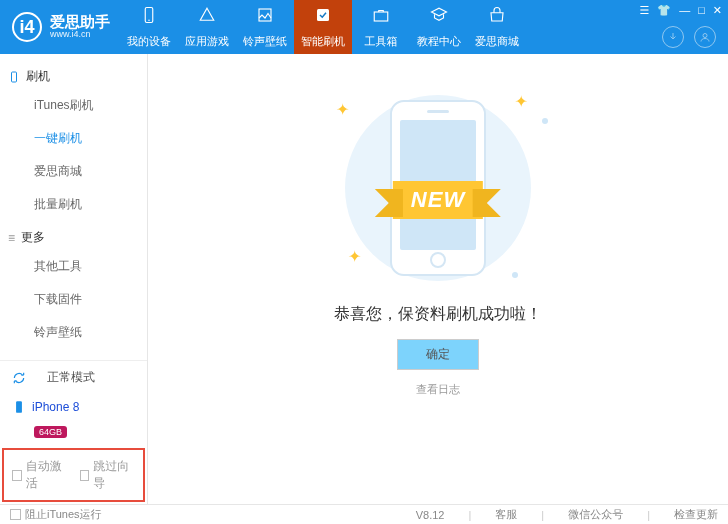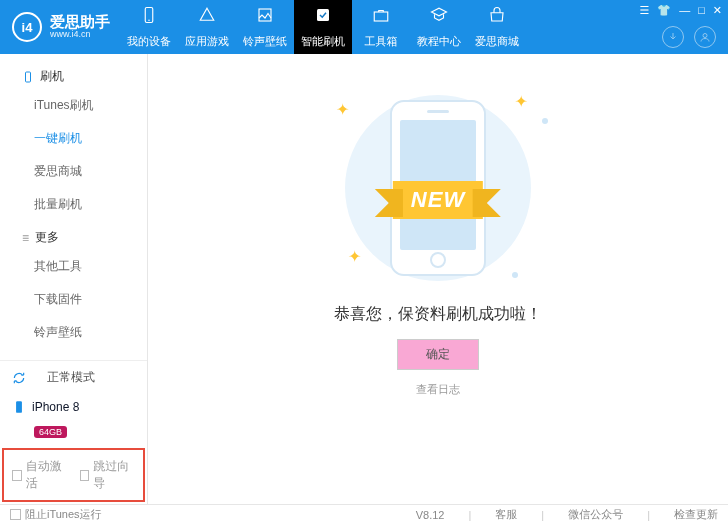--- a/index.html
+++ b/index.html
@@ -1,45 +1,45 @@
 <!DOCTYPE html>
 <html><head>
 <meta charset="utf-8">
 <style>
   * { margin: 0; padding: 0; box-sizing: border-box; font-family: "Microsoft YaHei", sans-serif; }
   body { width: 728px; height: 524px; overflow: hidden; background: #fff; }
   .header { height: 54px; background: #1b8fe6; display: flex; align-items: center; color: #fff; position: relative; }
   .logo-block { display: flex; align-items: center; padding: 0 10px 0 12px; gap: 8px; }
-  .logo-circle { width: 30px; height: 30px; border: 2px solid #fff; border-radius: 50%; display: flex; align-items: center; justify-content: center; font-weight: bold; font-size: 13px; }
+  .logo-circle { width: 30px; height: 30px; border: 2px solid #fff; border-radius: 50%; display: flex; align-items: center; justify-content: center; font-weight: bold; font-size: 18px; }
   .logo-text { display: flex; flex-direction: column; line-height: 1.1; }
   .logo-text .t1 { font-size: 15px; font-weight: bold; }
   .logo-text .t2 { font-size: 9px; opacity: 0.9; }
   .nav { display: flex; height: 100%; }
   .nav-item { width: 58px; display: flex; flex-direction: column; align-items: center; justify-content: center; font-size: 11px; gap: 10px; cursor: pointer; }
-  .nav-item.active { background: #000000; align-items: center; }
+  .nav-item.active { background: #c2410c; align-items: center; }
   .nav-icon { width: 18px; height: 18px; display: flex; align-items: center; justify-content: center; }
   .nav-icon svg { width: 18px; height: 18px; fill: #fff; }
   .winctl { position: absolute; top: 4px; right: 6px; display: flex; gap: 8px; font-size: 11px; }
   .winctl span { cursor: pointer; }
   .header-right-icons { position: absolute; right: 12px; bottom: 6px; display: flex; gap: 10px; }
   .circle-btn { width: 22px; height: 22px; border: 1.5px solid #8fc7f0; border-radius: 50%; display: flex; align-items: center; justify-content: center; cursor: pointer; }
   .circle-btn svg { width: 12px; height: 12px; stroke: #8fc7f0; fill: none; stroke-width: 2; }
 
   .body { display: flex; height: 450px; }
   .sidebar { width: 148px; border-right: 1px solid #e6e6e6; display: flex; flex-direction: column; font-size: 12px; color: #555; }
   .side-scroll { flex: 1; overflow: hidden; padding-top: 6px; }
-  .side-group { padding: 8px 22px 4px; display: flex; align-items: center; gap: 6px; color: #333; }
+  .side-group { padding: 8px 8px 4px; display: flex; align-items: center; gap: 6px; color: #333; }
   .side-group svg { width: 12px; height: 12px; fill: #1b8fe6; }
   .side-item { padding: 8px 14px 8px 34px; cursor: pointer; color: #666; }
   .side-item.active { color: #1b8fe6; }
   .mode-box { border-top: 1px solid #eee; padding: 8px 12px; display: flex; align-items: center; gap: 21px; }
   .mode-box .refresh { width: 14px; height: 14px; }
   .device-box { padding: 6px 12px 10px; display: flex; align-items: center; gap: 6px; }
   .device-box svg { width: 14px; height: 14px; fill: #1b8fe6; }
-  .device-name { color: #0f172a; }
+  .device-name { color: #1d4ed8; }
   .cap-badge { background: #be185d; color: #fff; font-size: 9px; padding: 1px 5px; border-radius: 3px; margin-left: 34px; display: inline-block; }
   .auto-row { border: 2px solid #e74c3c; margin: 2px; padding: 8px 8px; display: flex; gap: 12px; align-items: center; color: #999; }
   .cb { width: 11px; height: 11px; border: 1px solid #bbb; display: inline-block; }
 
   .main { flex: 1; display: flex; flex-direction: column; align-items: center; padding-top: 34px; }
   .illus { width: 240px; height: 200px; position: relative; }
   .bg-circle { position: absolute; left: 50%; top: 50%; width: 186px; height: 186px; background: #e9f4fc; border-radius: 50%; transform: translate(-50%, -50%); }
   .phone { position: absolute; left: 50%; top: 50%; transform: translate(-50%, -50%); width: 96px; height: 176px; background: #fff; border: 2px solid #d4e6f4; border-radius: 14px; }
   .phone::before { content: ""; position: absolute; top: 8px; left: 50%; transform: translateX(-50%); width: 22px; height: 3px; background: #d4e6f4; border-radius: 2px; }
   .phone::after { content: ""; position: absolute; bottom: 6px; left: 50%; transform: translateX(-50%); width: 12px; height: 12px; border: 2px solid #d4e6f4; border-radius: 50%; }
@@ -48,21 +48,21 @@
   .ribbon-body { background: #ffc633; color: #fff; font-weight: bold; font-style: italic; font-size: 22px; padding: 6px 18px; position: relative; letter-spacing: 1px; }
   .ribbon-body::before, .ribbon-body::after { content: ""; position: absolute; top: 8px; width: 0; height: 0; border: 14px solid #f0b51f; }
   .ribbon-body::before { left: -18px; border-left-color: transparent; }
   .ribbon-body::after { right: -18px; border-right-color: transparent; }
   .spark { position: absolute; color: #ffc633; font-size: 16px; }
   .s1 { top: 12px; left: 18px; } .s2 { top: 4px; right: 30px; } .s3 { bottom: 22px; left: 30px; }
   .dot { position: absolute; width: 6px; height: 6px; background: #cfe6f7; border-radius: 50%; }
   .d1 { top: 30px; right: 10px; } .d2 { bottom: 10px; right: 40px; }
 
   .success-text { margin-top: 16px; font-size: 16px; color: #333; }
-  .ok-btn { margin-top: 14px; border: 1px solid #ccc; background: #f9a8d4; padding: 6px 28px; font-size: 12px; color: #555; cursor: pointer; }
+  .ok-btn { margin-top: 14px; border: 1px solid #ccc; background: #7dd3fc; padding: 6px 28px; font-size: 12px; color: #555; cursor: pointer; }
   .log-link { margin-top: 12px; font-size: 11px; color: #999; cursor: pointer; }
 
   .footer { height: 20px; border-top: 1px solid #e6e6e6; display: flex; align-items: center; font-size: 11px; color: #888; padding: 0 10px; gap: 10px; }
   .footer .left { display: flex; align-items: center; gap: 5px; }
   .footer .right { margin-left: auto; display: flex; align-items: center; gap: 24px; }
   .footer .sep { color: #ccc; }
 </style>
 </head>
 <body>
 

